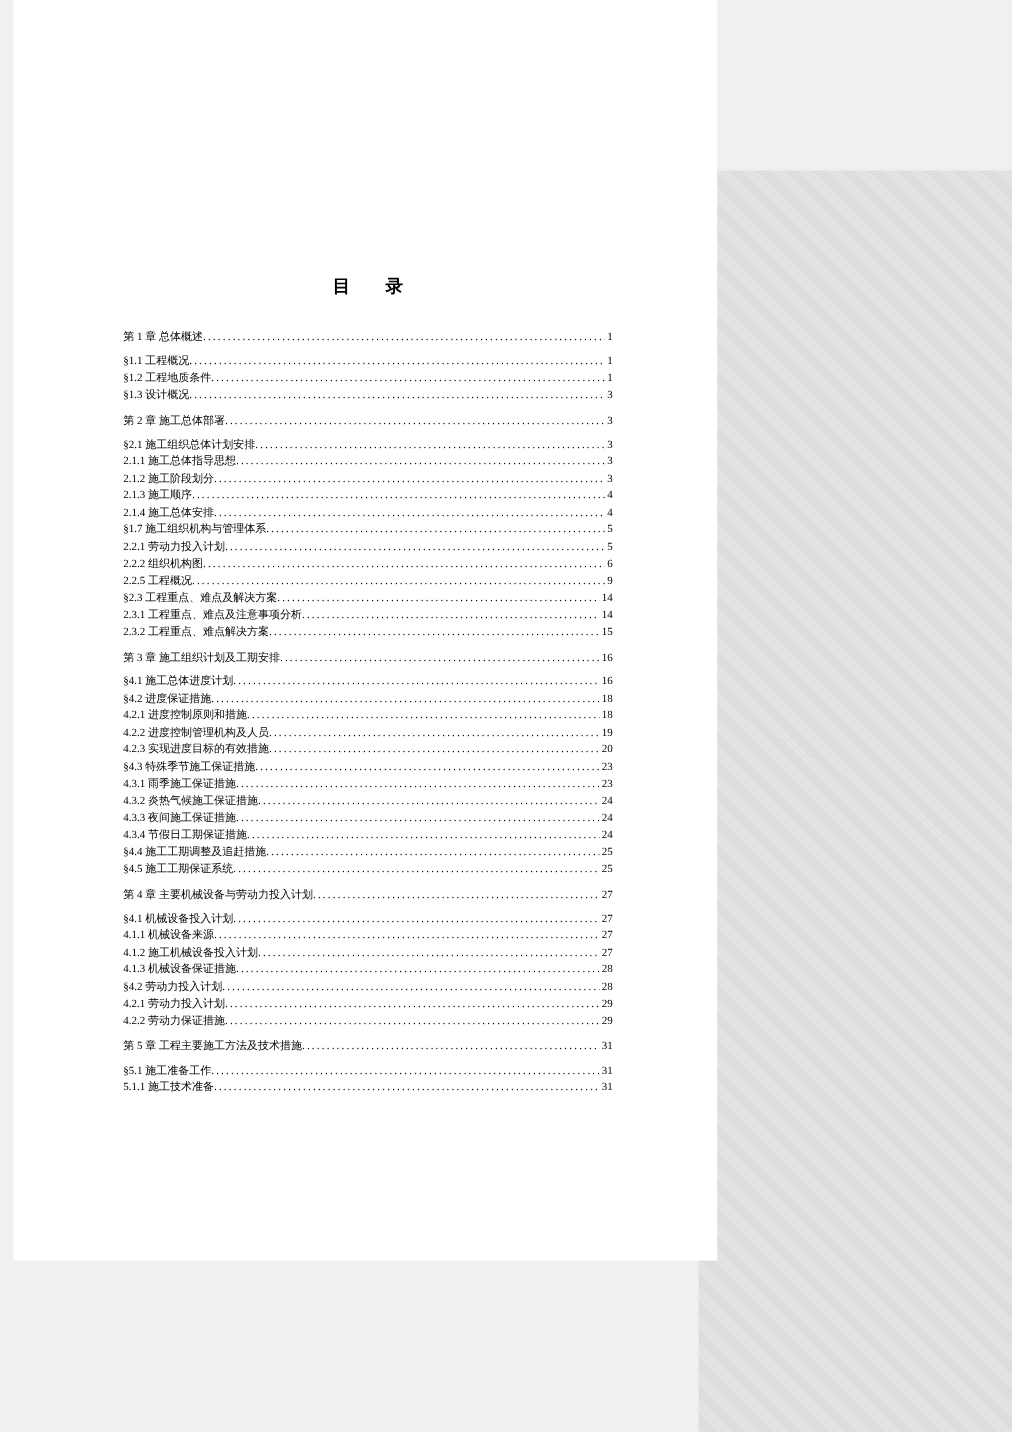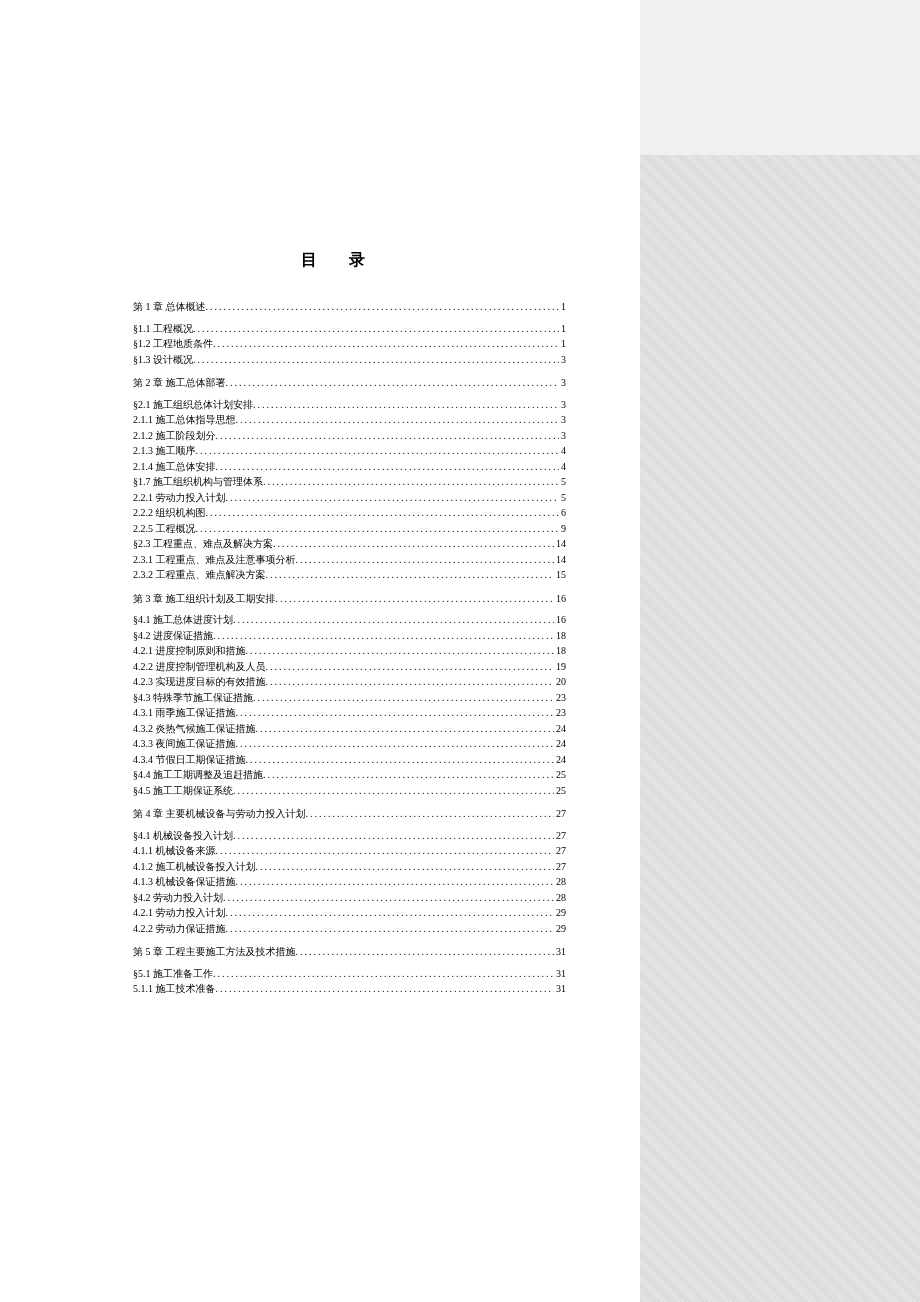--- a/index.html
+++ b/index.html
@@ -23,40 +23,39 @@
       background: repeating-linear-gradient(
         45deg,
         #d8d8d8,
         #d8d8d8 1px,
         #e8e8e8 1px,
         #e8e8e8 2px
       );
     }
     .page {
       position: absolute;
-      left: 0;
+      left: 12px;
       top: 0;
       width: 640px;
-      height: 1302px;
+      height: 1146px;
       background: #ffffff;
-      padding: 250px 74px 60px 100px;
+      padding: 250px 95px 60px 100px;
     }
     .title {
       text-align: center;
       font-size: 16px;
       letter-spacing: 32px;
       margin-bottom: 28px;
       color: #000;
       padding-left: 32px;
     }
     .toc {
       font-size: 10px;
       line-height: 1.55;
       color: #000;
-      margin-left: 33px;
     }
     .toc-entry {
       display: flex;
       align-items: baseline;
       white-space: nowrap;
       margin-bottom: 0px;
     }
     .toc-label {
       flex-shrink: 0;
     }

